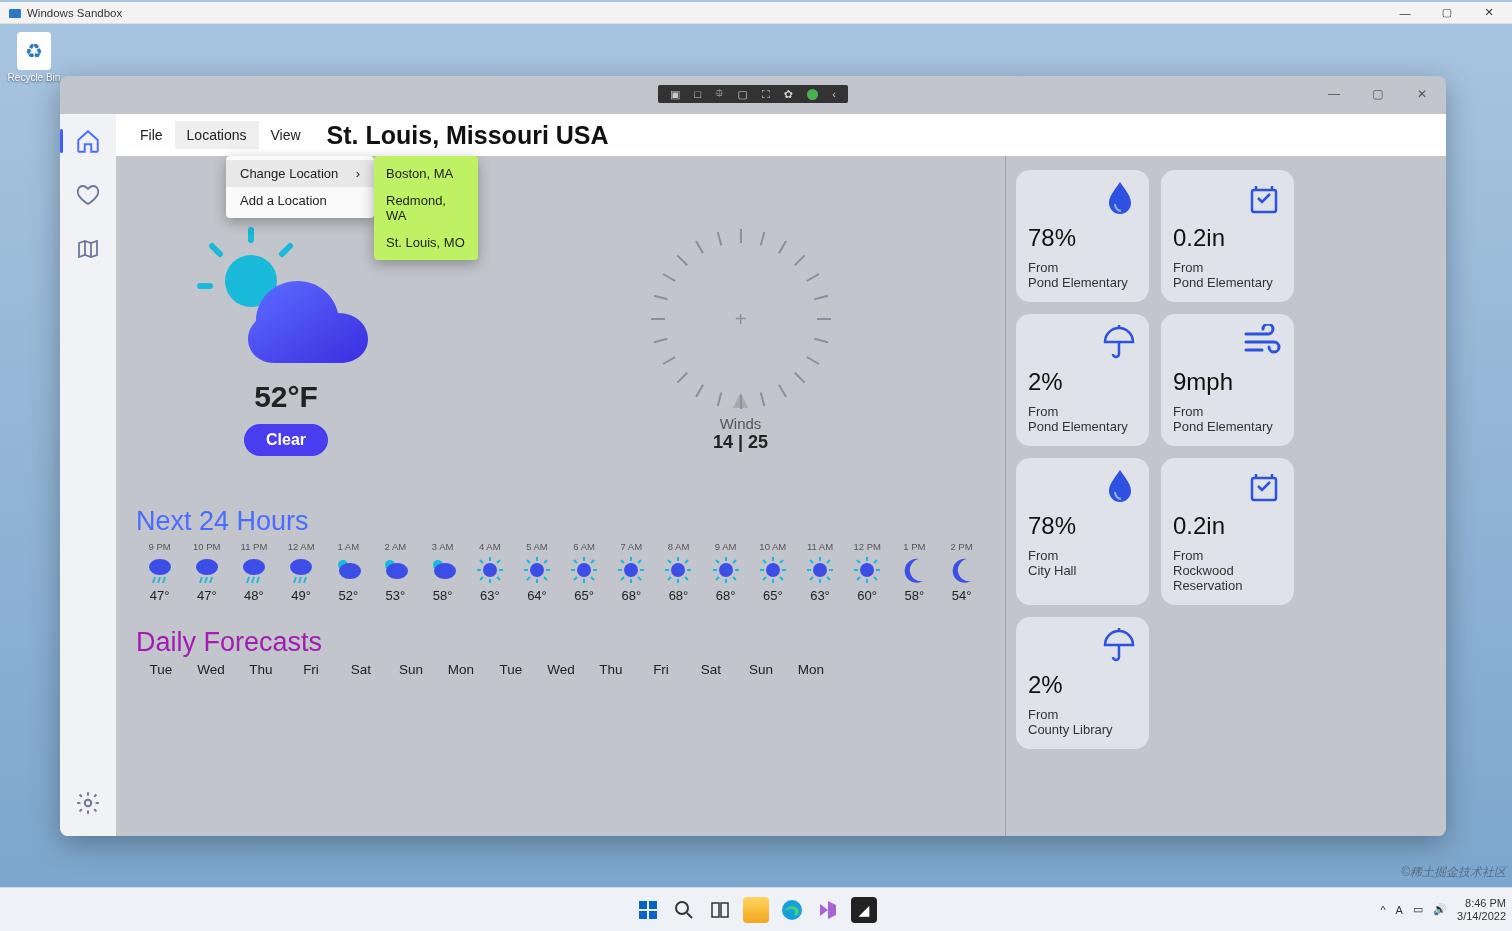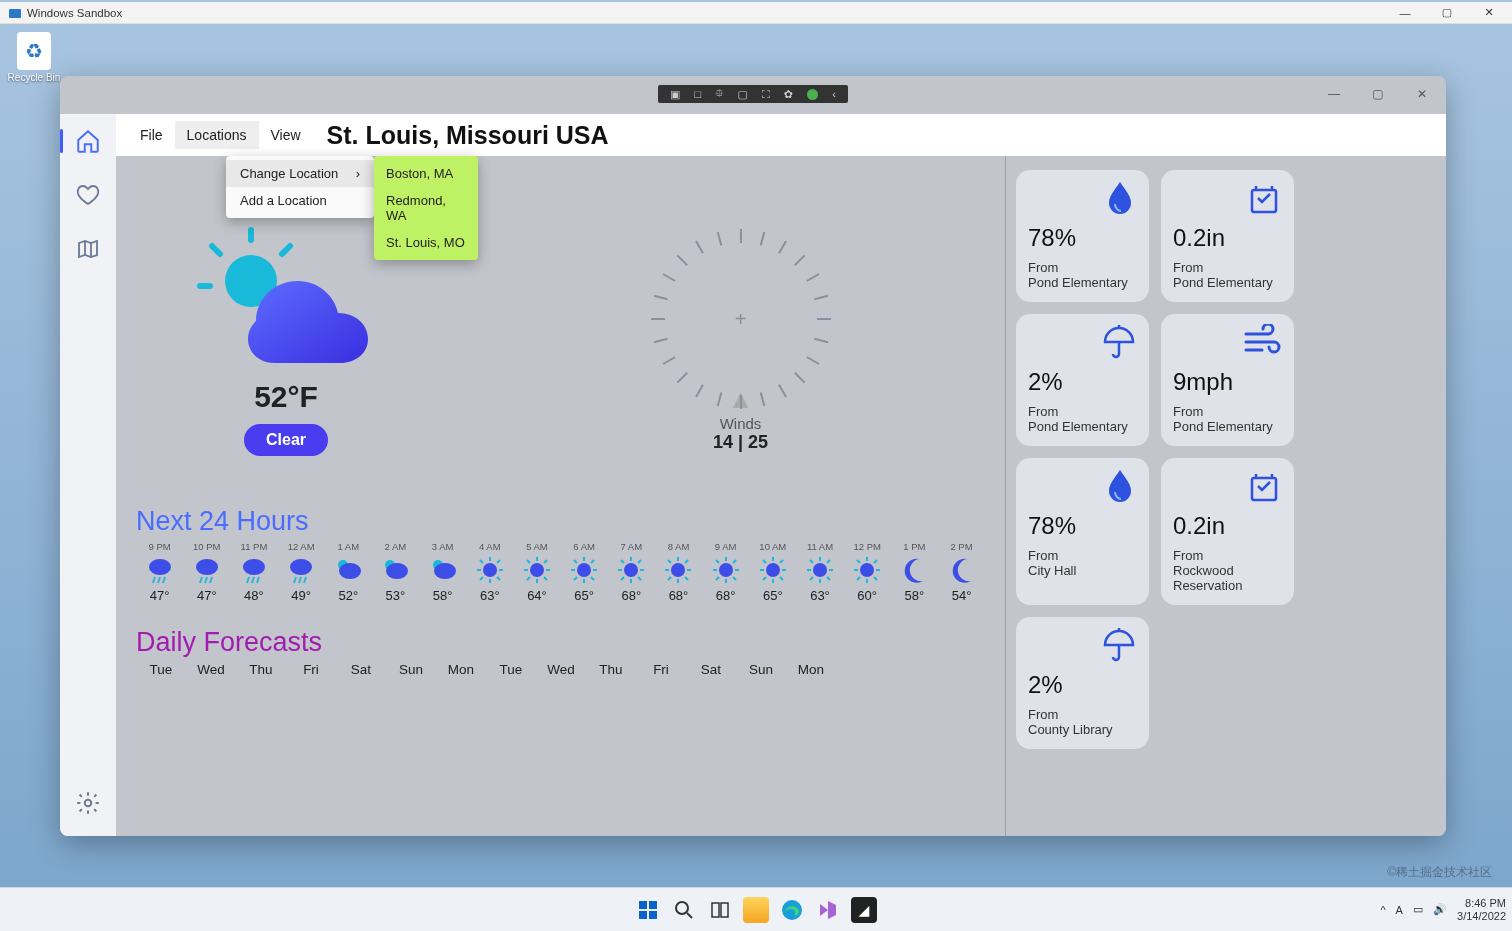--- a/index.html
+++ b/index.html
@@ -89,21 +89,21 @@
 .tile .t-loc { font-size: 13px; color: #333; }
 
 
 .taskbar { position: absolute; bottom: 0; left: 0; right: 0; height: 44px; background: #eef2f7; display: flex; align-items: center; border-top: 1px solid #d0d6df; }
 .taskbar .tb-center { position: absolute; left: 50%; transform: translateX(-50%); display: flex; gap: 10px; align-items: center; }
 .taskbar .tb-center .tb-icon { width: 26px; height: 26px; display: flex; align-items: center; justify-content: center; border-radius: 4px; }
 .taskbar .tb-right { position: absolute; right: 6px; display: flex; align-items: center; gap: 10px; font-size: 11px; color: #333; }
 .taskbar .tb-clock { text-align: right; line-height: 1.15; font-size: 11px; }
 
 
-.watermark { position: absolute; right: 20px; bottom: 50px; font-size: 12px; color: rgba(0,0,0,0.35); }
+.watermark { position: absolute; right: 6px; bottom: 50px; font-size: 12px; color: rgba(0,0,0,0.35); font-style: italic; }
 
 
 </style>
 </head>
 <body>
 
 <div class="sandbox-titlebar">
   <span class="sb-icon">
     <svg width="14" height="14" viewBox="0 0 14 14">
         <rect x="1" y="3" width="12" height="9" rx="1" fill="#2979c8"></rect>

